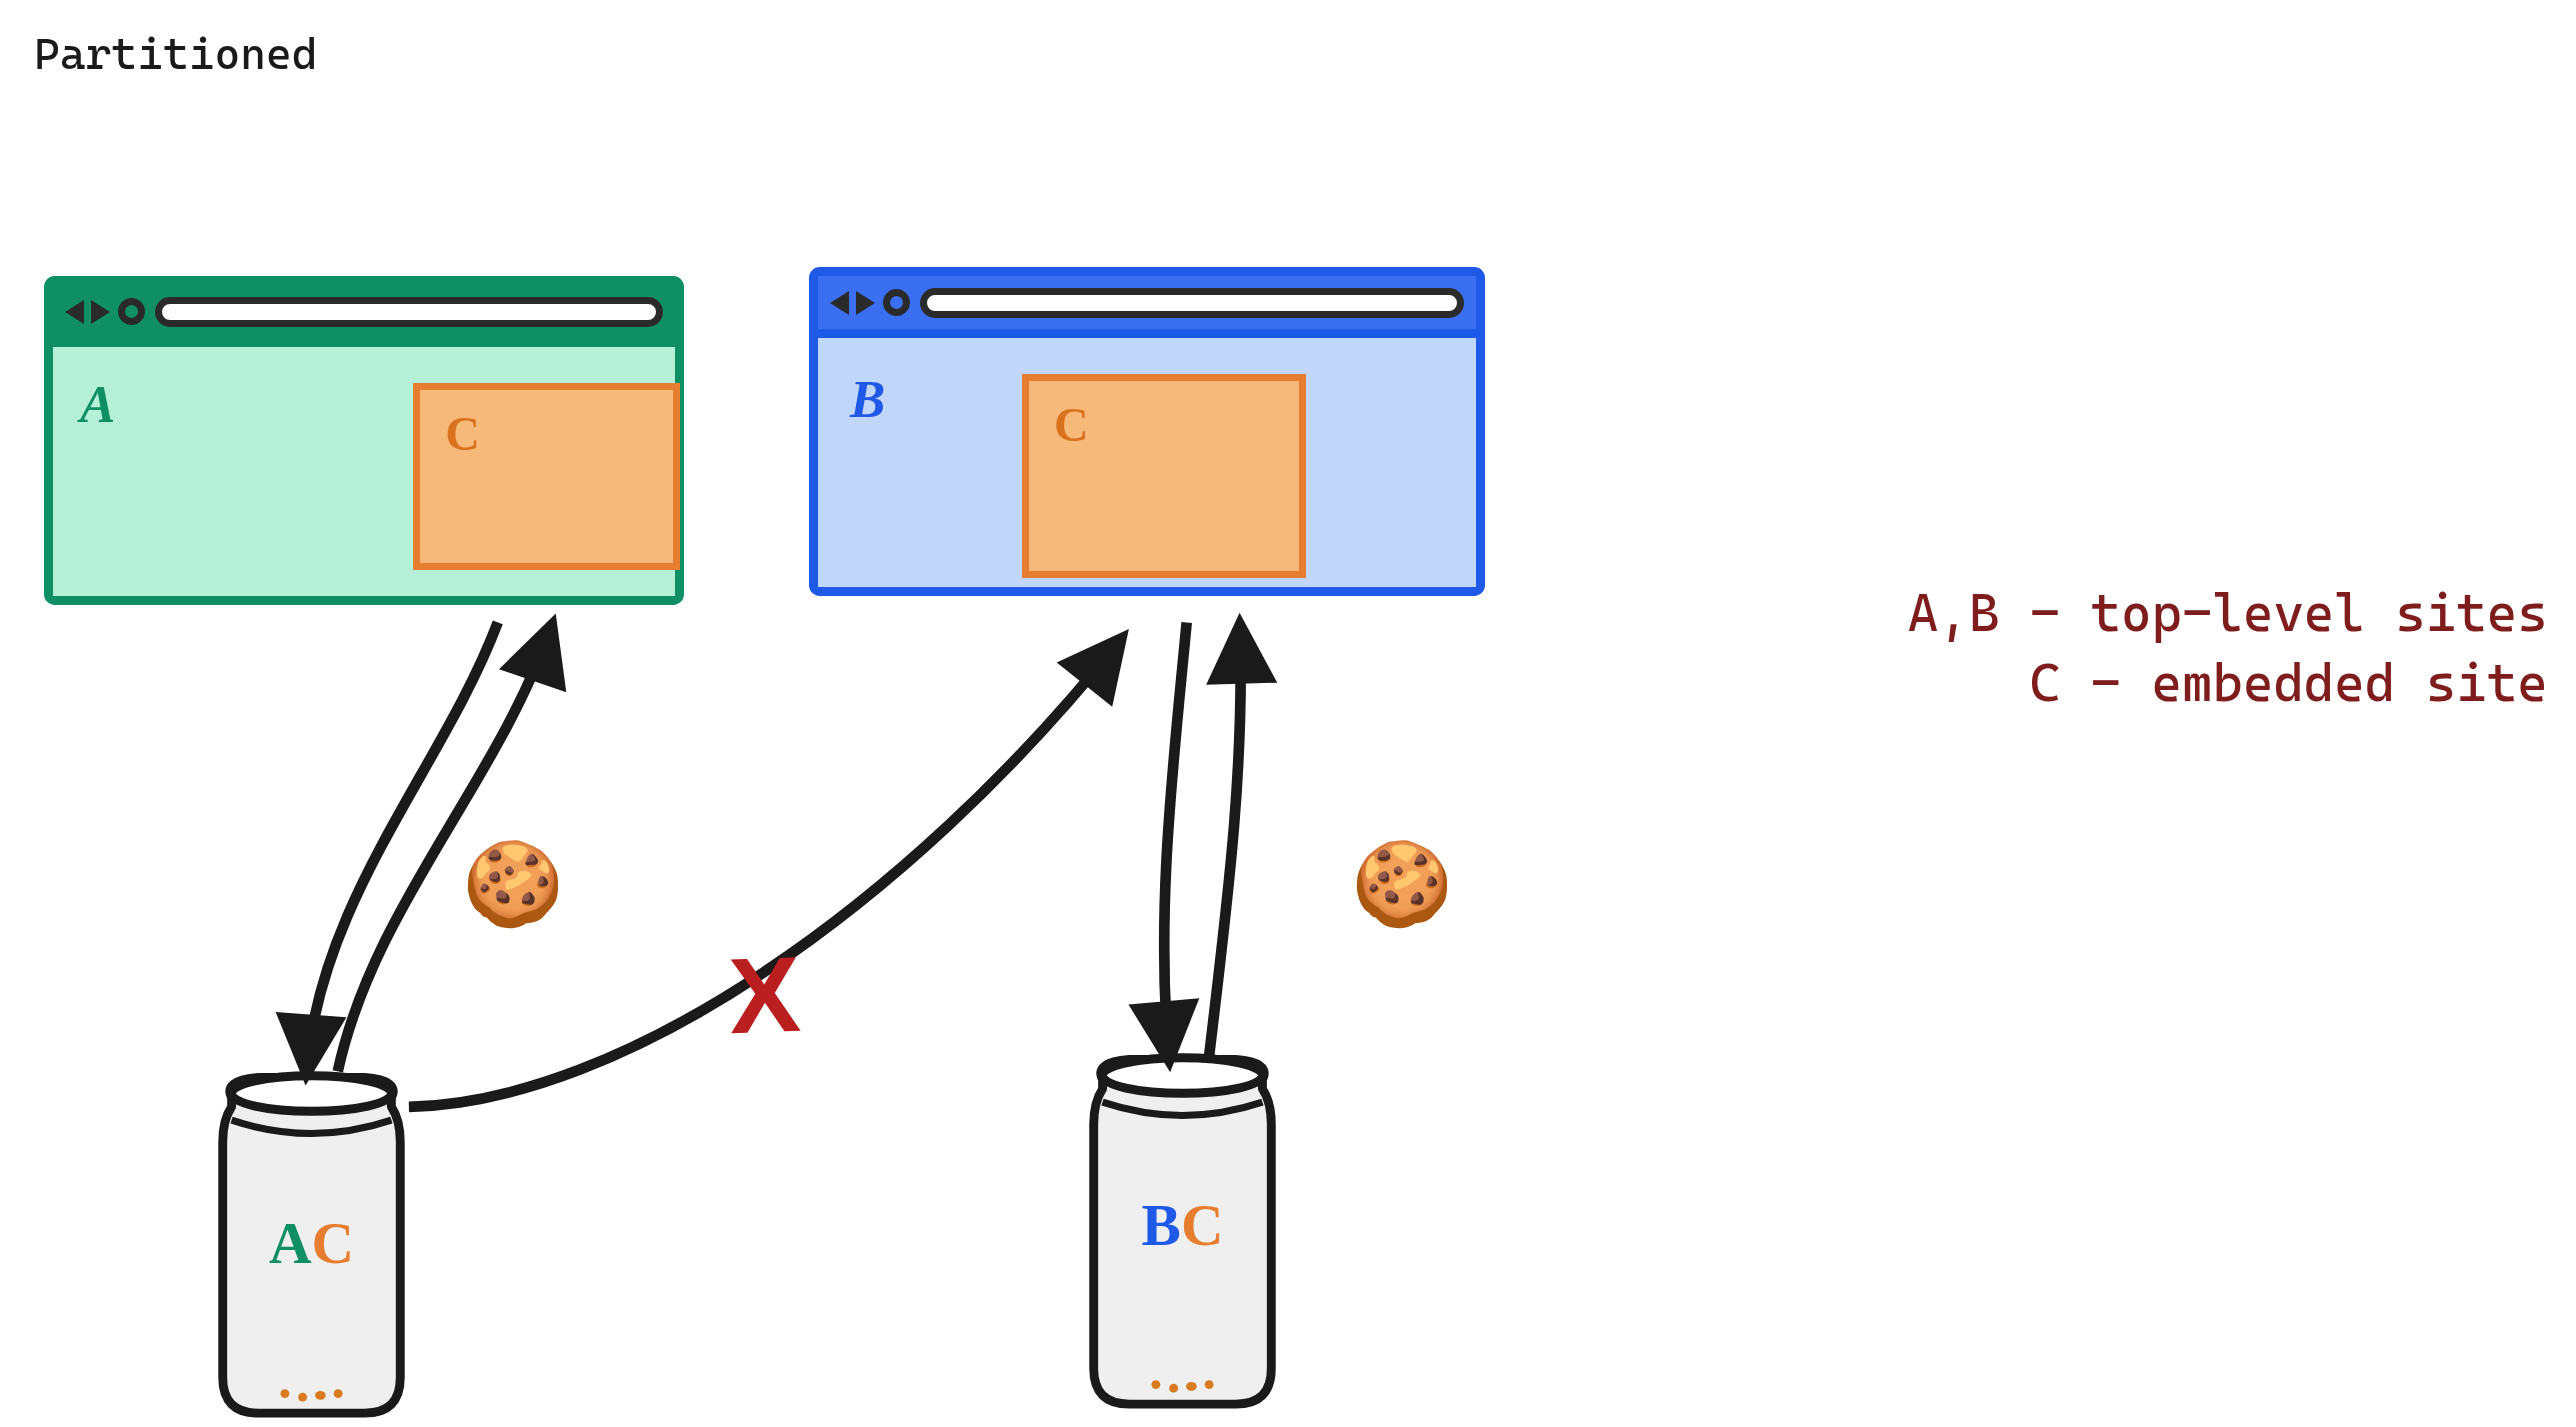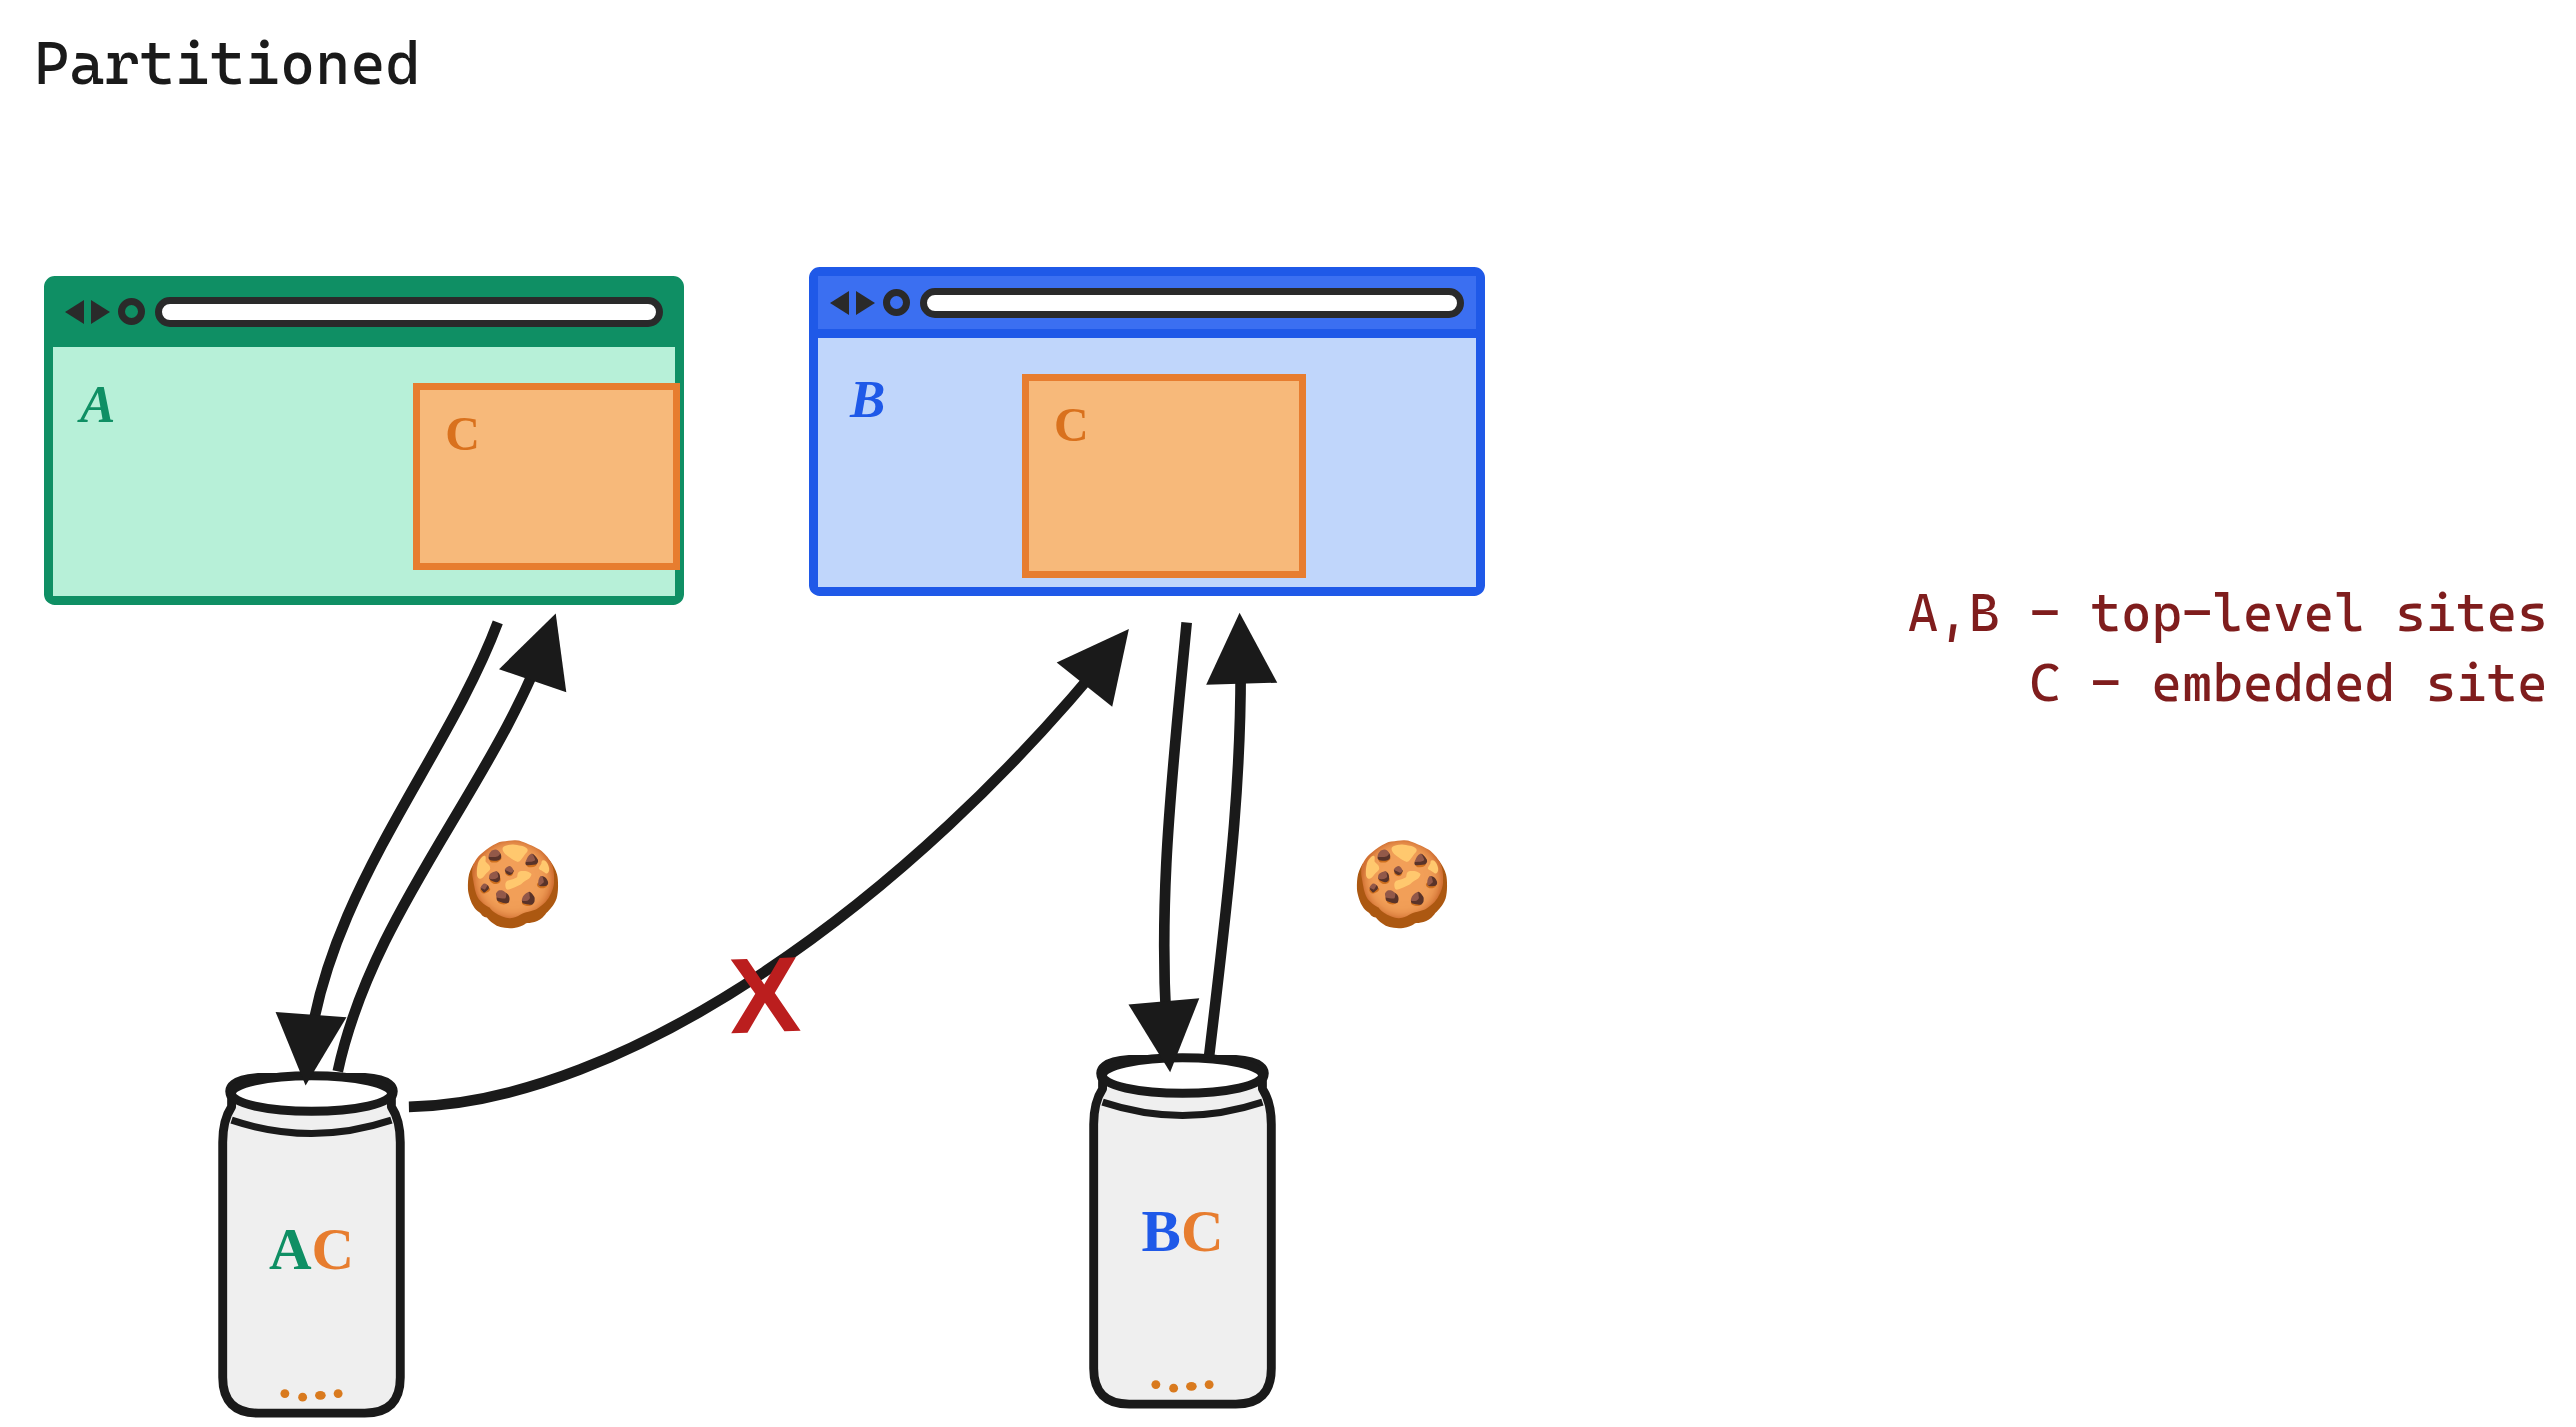--- a/index.html
+++ b/index.html
@@ -8,21 +8,21 @@
       height: 1428px;
       background: #fff;
       font-family: "Cascadia Code", "Fira Code", Consolas, "Courier New", monospace;
       position: relative;
       overflow: hidden;
     }
     .title {
       position: absolute;
       top: 28.4px;
       left: 34px;
-      font-size: 60px;
+      font-size: 44px;
       color: #1a1a1a;
       font-weight: 400;
     }
     .legend {
       position: absolute;
       right: 28.4px;
       top: 578px;
       font-size: 52px;
       color: #7f1d1d;
       line-height: 1.35;
@@ -98,21 +98,21 @@
     }
     .browserB .toolbar { border-color:#1f59e8; background:#3b6ff1; }
     .browserB .body { background:#c0d6fb; }
 
     
     .jar {
       position:absolute; width:267px; height:356px;
     }
     .jar svg { width:100%;height:100%; }
     .jar .jlabel {
-      position:absolute; top:157px; left:0; width:100%;
+      position:absolute; top:151px; left:0; width:100%;
       text-align:center; font-size:59px; font-weight:600;
       font-family:"Comic Sans MS",cursive;
     }
     .jar .jlabel .la{ color:#0f8f64; }
     .jar .jlabel .lb{ color:#1f59e8; }
     .jar .jlabel .lc{ color:#e77d2f; }
 
     .jarA { top: 1058px; left: 178px; height: 364px; }
     .jarB { top: 1040px; left: 1049px; height: 373px; }
 

